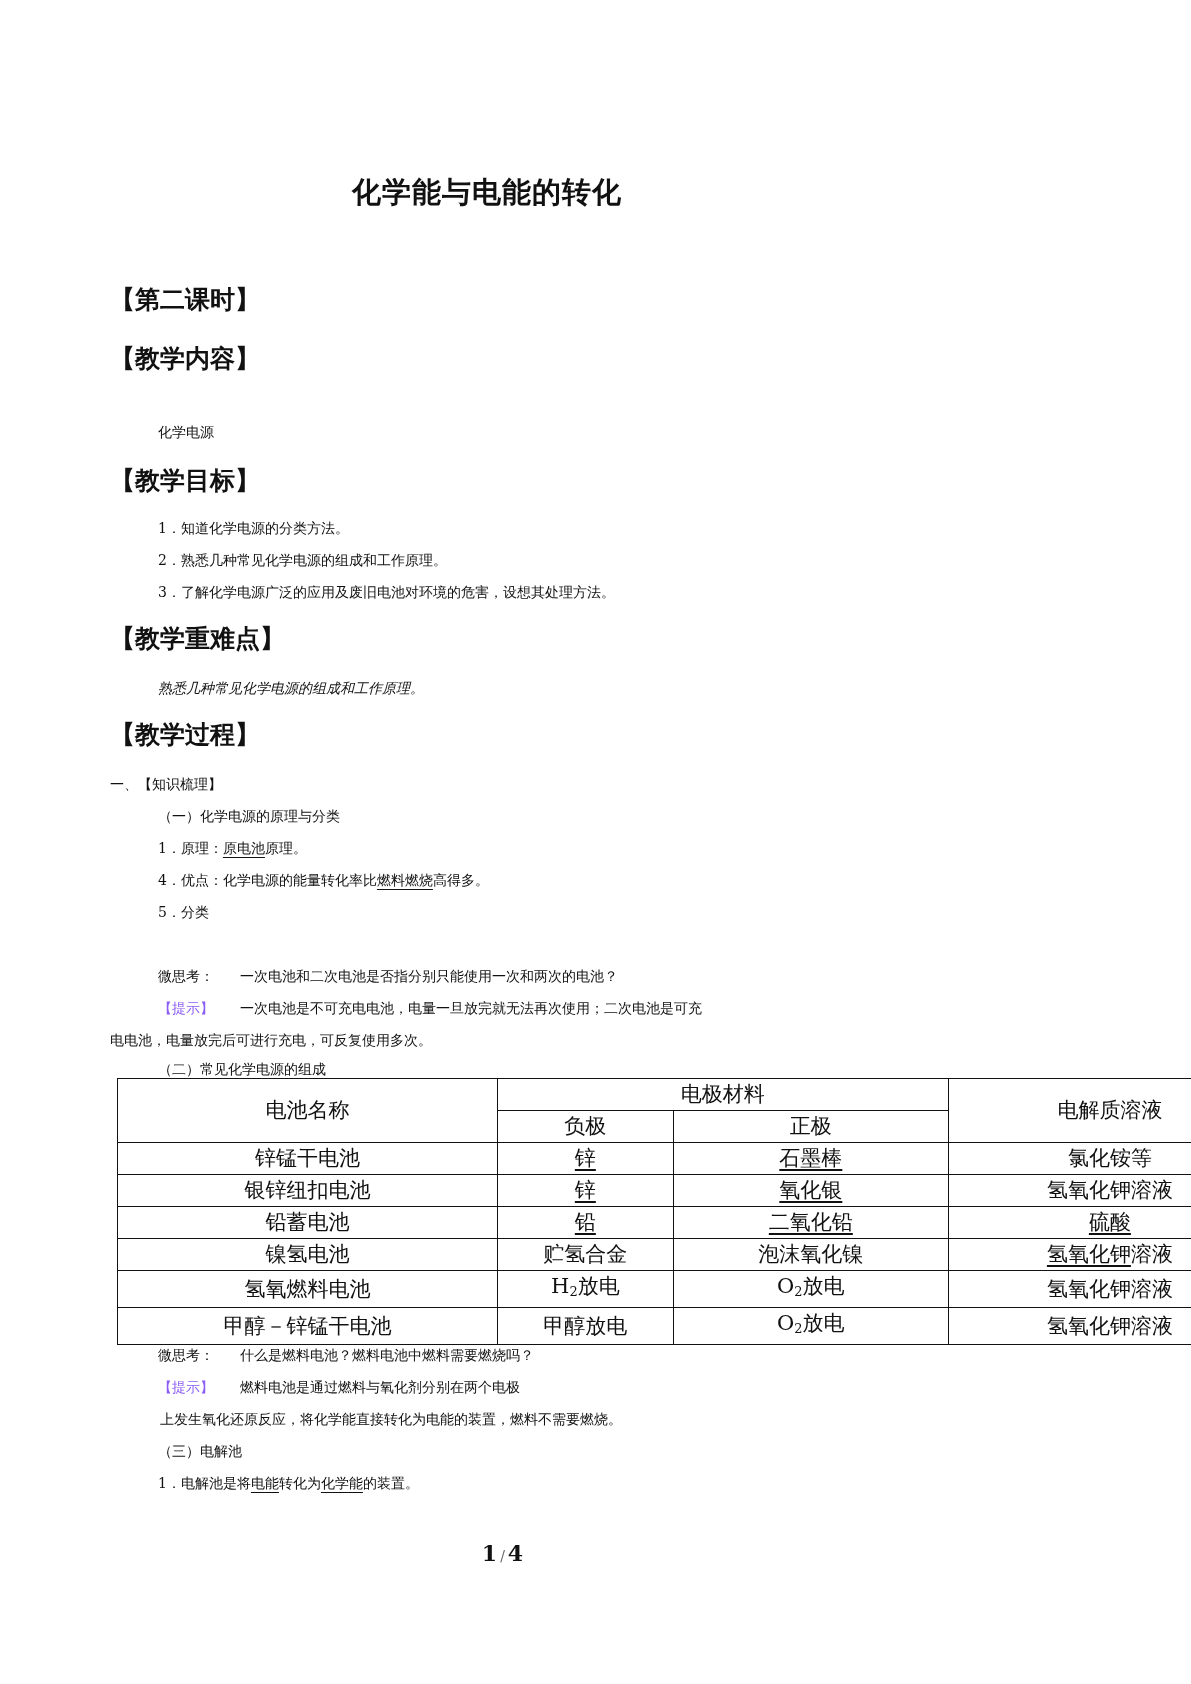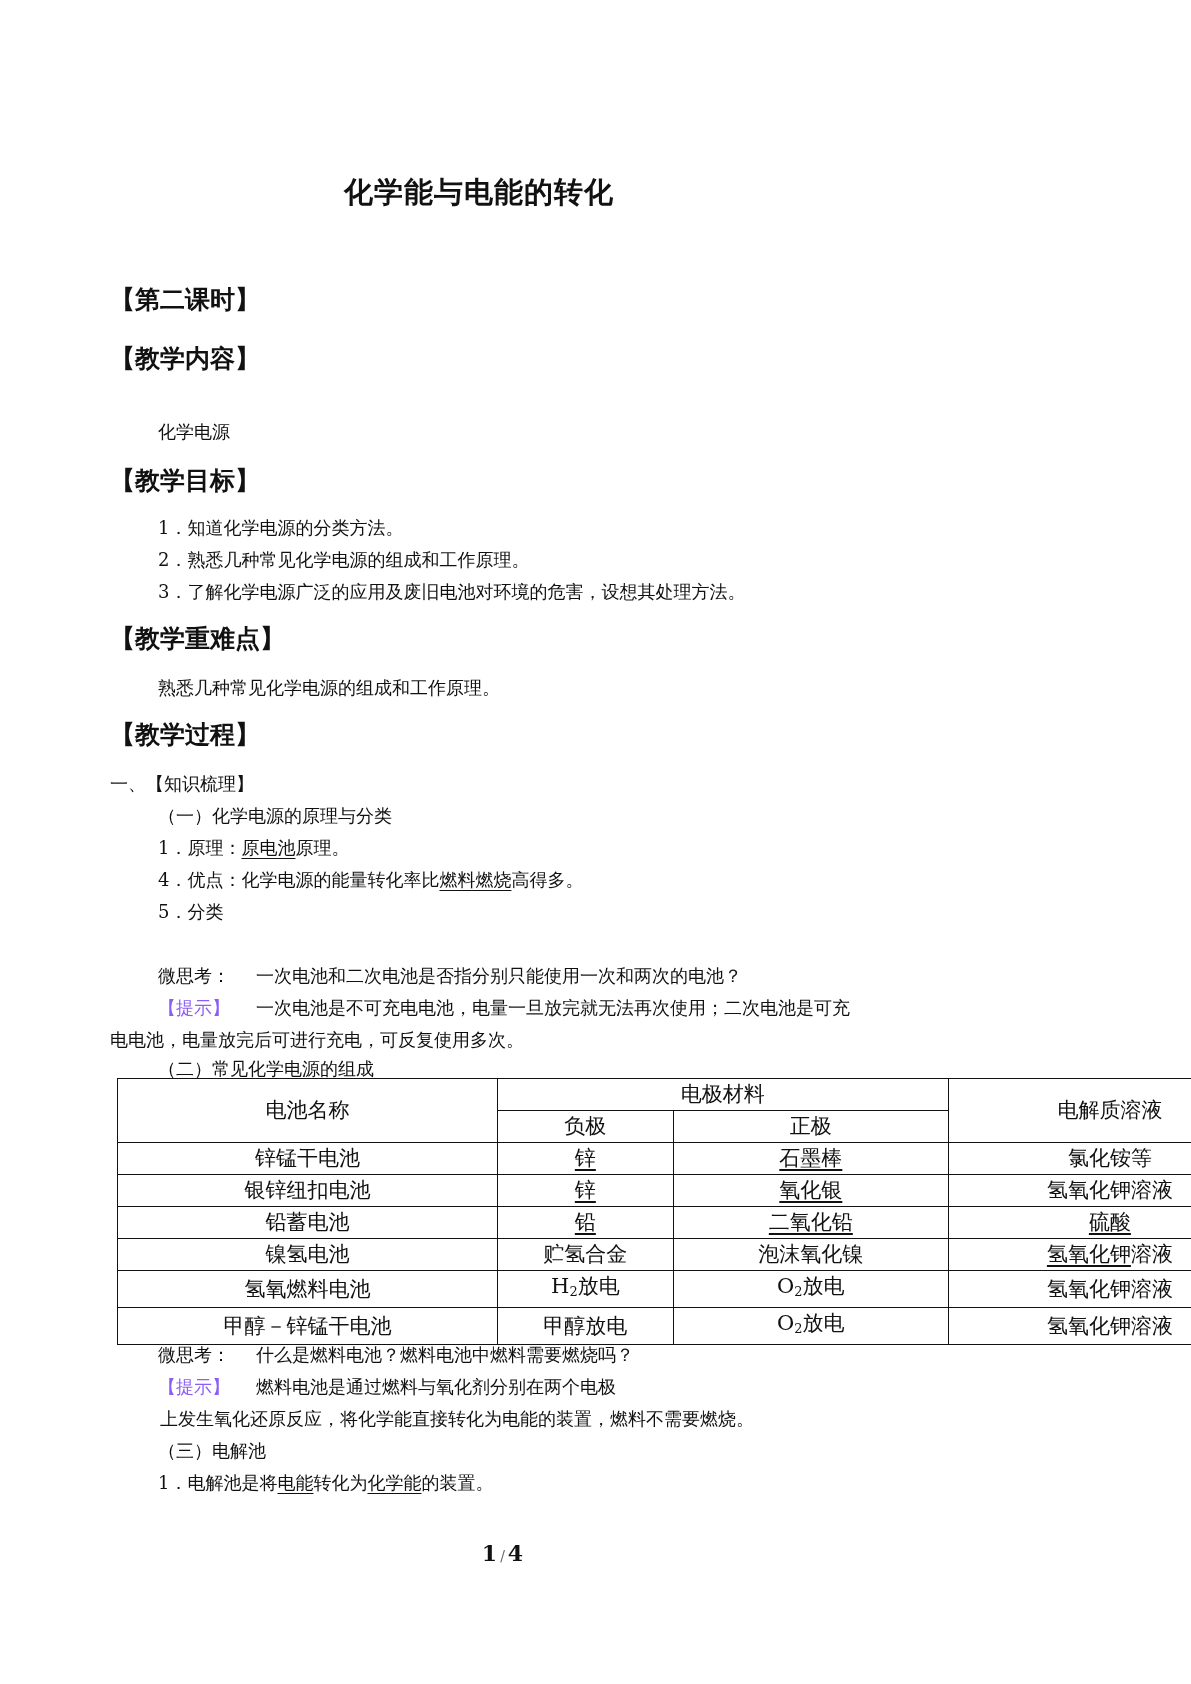--- a/index.html
+++ b/index.html
@@ -1,22 +1,22 @@
 <!DOCTYPE html>
 <html><head>
   <meta charset="utf-8">
   <style>
     html, body { margin: 0; padding: 0; background: #ffffff; }
     body { width: 1191px; height: 1684px; position: relative; overflow: hidden;
            font-family: "DejaVu Serif", "Liberation Serif", serif; color: #111; }
     .abs { position: absolute; white-space: nowrap; }
-    .title { left: 4px; width: 950px; top: 173px; text-align: center; font-size: 29px; font-weight: bold;
+    .title { left: 12px; width: 950px; top: 173px; text-align: center; font-size: 29px; font-weight: bold;
              font-family: "DejaVu Sans", "Liberation Sans", sans-serif; letter-spacing: 1px; }
     .h { font-size: 25px; font-weight: bold; font-family: "DejaVu Sans", "Liberation Sans", sans-serif; left: 110px; text-align: center; }
-    .p { font-size: 18px; line-height: 28px; text-align: center; }
+    .p { font-size: 14px; line-height: 28px; text-align: center; }
     .u { text-decoration: underline; text-underline-offset: 4px; }
     .hint { color: #8b5cf6; }
     table.bat { position: absolute; left: 117px; top: 1078px; width: 1155px; border-collapse: collapse;
                 font-size: 21px; }
     table.bat td { border: 1.5px solid #111; text-align: center; padding: 0; height: 31px; line-height: 31px; }
     table.bat tr.h1 td { height: 31px; }
     sub { font-size: 13px; vertical-align: -3px; }
     .pager { left: 0; width: 1005px; top: 1540px; text-align: center; font-size: 22px; font-weight: bold; }
     .pager .slash { font-size: 14px; font-weight: normal; color: #666; margin: 0 3px; }
   </style>
@@ -26,21 +26,21 @@
 <div class="abs title">化学能与电能的转化</div>
 
 <div class="abs h" style="top:283px;">【第二课时】</div>
 <div class="abs h" style="top:342px;">【教学内容】</div>
 <div class="abs p" style="left:158px; top:418px;">化学电源</div>
 <div class="abs h" style="top:464px;">【教学目标】</div>
 <div class="abs p" style="left:158px; top:514px;">1．知道化学电源的分类方法。</div>
 <div class="abs p" style="left:158px; top:546px;">2．熟悉几种常见化学电源的组成和工作原理。</div>
 <div class="abs p" style="left:158px; top:578px;">3．了解化学电源广泛的应用及废旧电池对环境的危害，设想其处理方法。</div>
 <div class="abs h" style="top:622px;">【教学重难点】</div>
-<div class="abs p" style="left:158px; top:674px;">熟悉几种常见化学电源的组成和工作原理。</div>
+<div class="abs p" style="left:158px; top:674px;font-style:italic;">熟悉几种常见化学电源的组成和工作原理。</div>
 <div class="abs h" style="top:718px;">【教学过程】</div>
 
 <div class="abs p" style="left:110px; top:770px;">一、【知识梳理】</div>
 <div class="abs p" style="left:158px; top:802px;">（一）化学电源的原理与分类</div>
 <div class="abs p" style="left:158px; top:834px;">
   <span>1．原理：</span><span class="u">原电池</span><span>原理。</span>
 </div>
 <div class="abs p" style="left:158px; top:866px;">
   <span>4．优点：化学电源的能量转化率比</span><span class="u">燃料燃烧</span><span>高得多。</span>
 </div>

